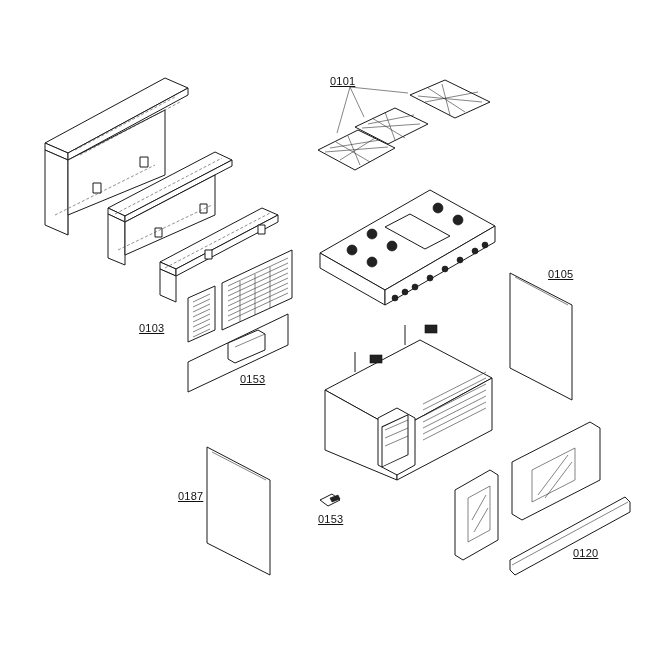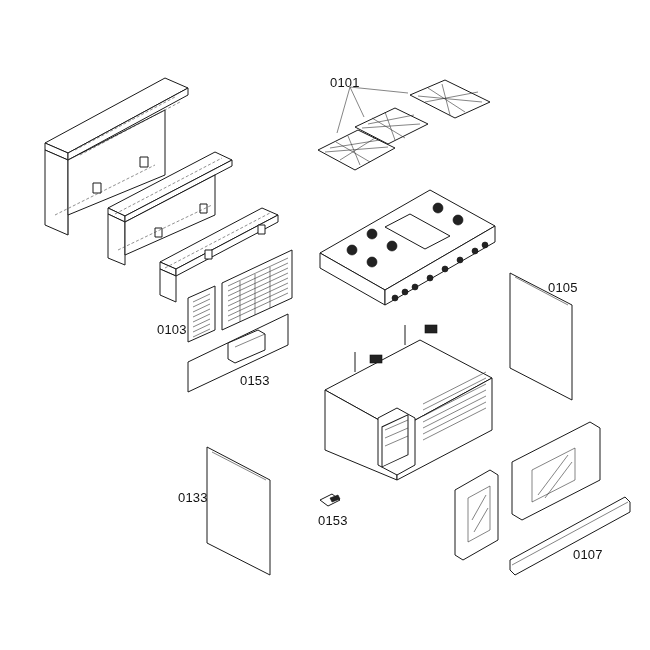--- a/index.html
+++ b/index.html
@@ -3,21 +3,21 @@
 <meta charset="utf-8">
 <style>
   html, body { margin:0; padding:0; background:#ffffff; }
   body { width:650px; height:650px; position:relative; overflow:hidden;
          font-family:"Liberation Sans", sans-serif; }
   svg.diagram { position:absolute; left:0; top:0; width:650px; height:650px; }
   .ln { stroke:#1a1a1a; stroke-width:1; fill:#ffffff; stroke-linejoin:round; }
   .thin { stroke:#333; stroke-width:0.6; fill:none; }
   .dash { stroke:#444; stroke-width:0.6; fill:none; stroke-dasharray:3 2; }
   .dark { fill:#222; stroke:#111; stroke-width:0.6; }
-  .label { position:absolute; font-size:13px; color:#111; letter-spacing:0.2px; }
+  .label { position:absolute; font-size:11px; color:#111; letter-spacing:0.2px;text-decoration:underline; }
 </style>
 </head>
 <body>
 
 <svg class="diagram" viewBox="0 0 650 650">
 
   <g>
     <polygon class="ln" points="45,143 165,78 188,88 68,153"></polygon>
     <polygon class="ln" points="45,143 68,153 68,160 45,150"></polygon>
     <polygon class="ln" points="68,153 188,88 188,95 68,160"></polygon>
@@ -155,17 +155,17 @@
   </g>
 
   <g>
     <polygon class="ln" points="510,560 625,497 630,502 630,512 515,575 510,570"></polygon>
     <line class="thin" x1="512" y1="565" x2="628" y2="502"></line>
   </g>
 </svg>
 
 <div class="label" style="left:330px;top:75px">0101</div>
 <div class="label" style="left:240px;top:373px">0153</div>
-<div class="label" style="left:157px;top:322px">0103</div>
-<div class="label" style="left:178px;top:490px">0133</div>
-<div class="label" style="left:548px;top:280px">0105</div>
+<div class="label" style="left:139px;top:322px">0103</div>
+<div class="label" style="left:178px;top:490px">0187</div>
+<div class="label" style="left:548px;top:268px">0105</div>
 <div class="label" style="left:318px;top:513px">0153</div>
-<div class="label" style="left:573px;top:547px">0107</div>
+<div class="label" style="left:573px;top:547px">0120</div>
 
 </body></html>

